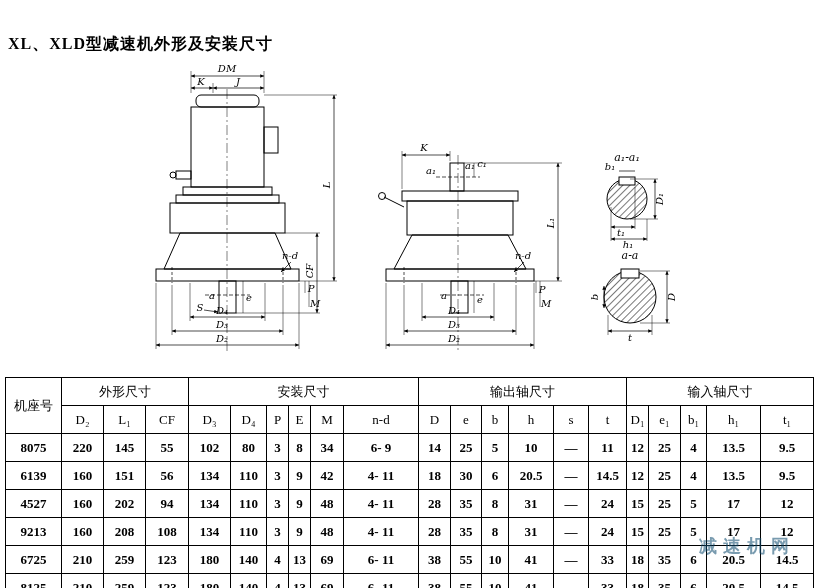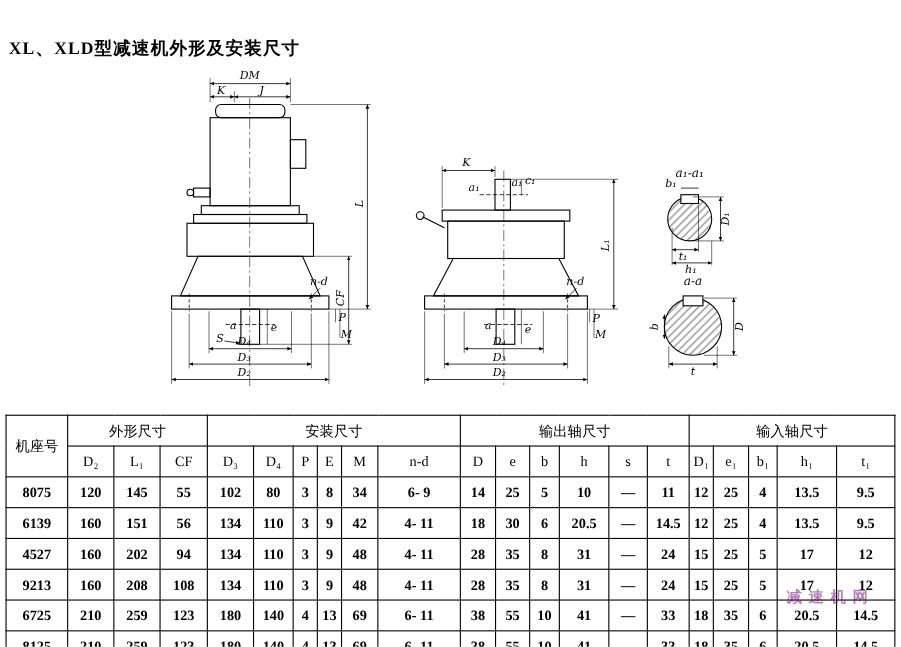--- a/index.html
+++ b/index.html
@@ -23,22 +23,22 @@
   .cl   { stroke:#000; fill:none; stroke-width:0.5; stroke-dasharray:10 3 2 3; }
   .hole { stroke:#000; fill:none; stroke-width:0.7; stroke-dasharray:3 2; }
   table { border-collapse:collapse; table-layout:fixed; margin:6px auto 0; }
   th,td {
     border:1px solid #000; text-align:center; vertical-align:middle;
     height:28px; padding:0 1px; font-size:13px; overflow:hidden; white-space:nowrap;
   }
   th { font-weight:normal; }
   td { font-weight:bold; }
   .watermark {
-    position:absolute; top:534px; right:24px; color:#701a75; opacity:.55;
-    font-size:14px; font-weight:bold; letter-spacing:6px; pointer-events:none;
+    position:absolute; top:534px; right:24px; color:#0c4a6e; opacity:.55;
+    font-size:18px; font-weight:bold; letter-spacing:6px; pointer-events:none;
   }
 </style>
 </head>
 <body>
 
 <div class="title">XL、XLD型减速机外形及安装尺寸</div>
 
 <svg width="819" height="316" viewBox="0 0 819 316">
   <defs>
     <pattern id="hatch" width="5" height="5" patternUnits="userSpaceOnUse" patternTransform="rotate(45)">
@@ -250,21 +250,21 @@
         <th>D₁</th>
         <th>e₁</th>
         <th>b₁</th>
         <th>h₁</th>
         <th>t₁</th>
       </tr>
   </thead>
   <tbody id="tbody">
       <tr>
         <td>8075</td>
-        <td>120</td>
+        <td>220</td>
         <td>145</td>
         <td>55</td>
         <td>102</td>
         <td>80</td>
         <td>3</td>
         <td>8</td>
         <td>34</td>
         <td>6- 9</td>
         <td>14</td>
         <td>25</td>

